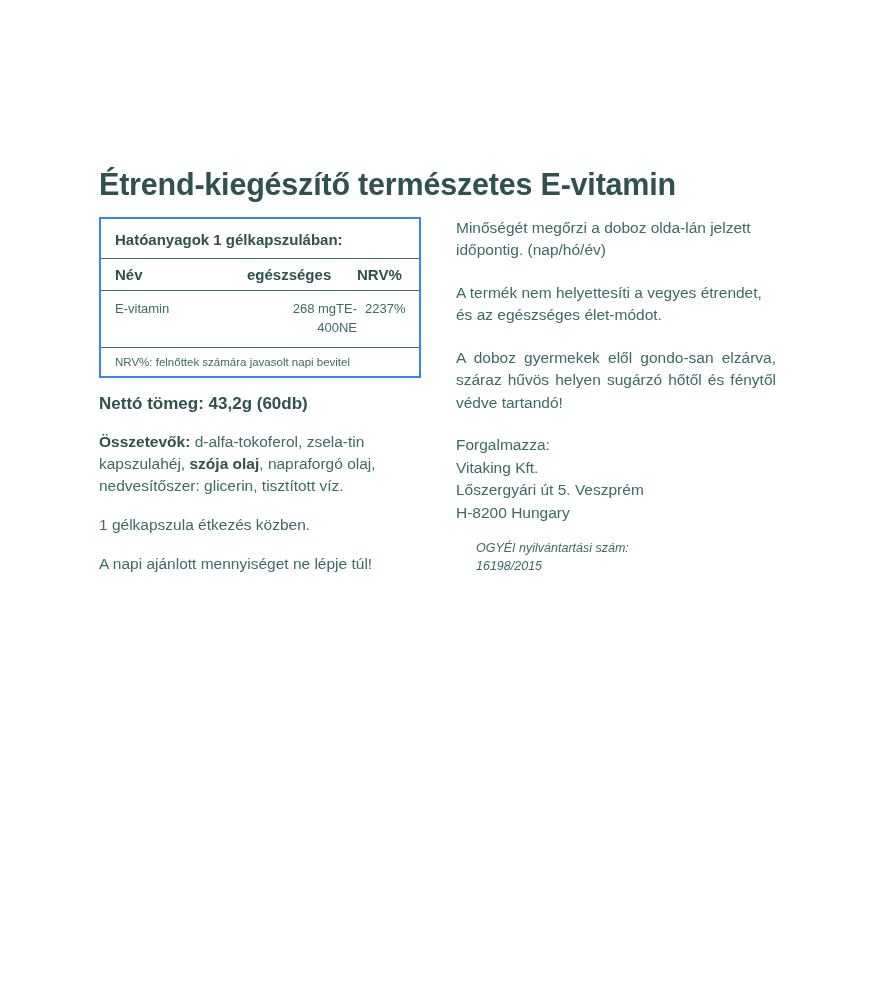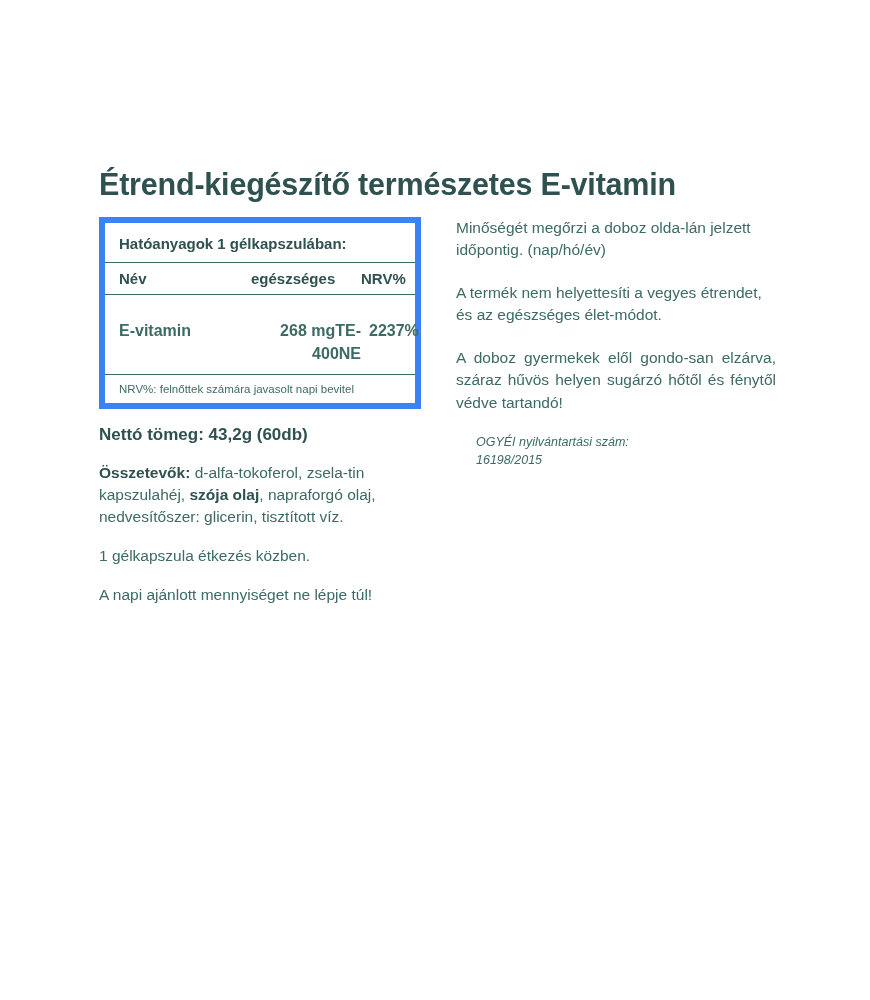--- a/index.html
+++ b/index.html
@@ -34,21 +34,21 @@
     line-height: 1.1;
   }
   
   .left-col {
     position: absolute;
     left: 99px;
     top: 217px;
     width: 330px;
   }
   .nutri-box {
-    border: 6px solid #3b82f6;
+    border: 2px solid #3b82f6;
     width: 322px;
     box-sizing: border-box;
     padding: 0;
   }
   .nutri-head {
     font-size: 15px;
     font-weight: bold;
     color: #2f5150;
     padding: 12px 14px 10px 14px;
   }
@@ -60,26 +60,25 @@
     border-top: 1px solid #3c6a64;
     padding: 7px 14px 7px 14px;
     justify-content: space-between;
   }
   .nutri-colhead .c-name { flex: 0 0 132px; }
   .nutri-colhead .c-amt  { flex: 0 0 110px; text-align: left; }
   .nutri-colhead .c-nrv  { flex: 1; text-align: left; }
 
   .nutri-row {
     display: flex;
-    font-size: 16px;
+    font-size: 13px;
     color: #3c6a64;
     border-top: 1px solid #3c6a64;
-    padding: 24px 14px 9px 14px;
+    padding: 9px 14px 9px 14px;
     line-height: 1.45;
-    font-weight: bold;
   }
   .nutri-row .c-name { flex: 0 0 132px; }
   .nutri-row .c-amt  { flex: 0 0 110px; text-align: right; padding-right: 8px;}
   .nutri-row .c-nrv  { flex: 1; text-align: right; }
 
   .nutri-foot {
     font-size: 11.5px;
     color: #3c6a64;
     border-top: 1px solid #3c6a64;
     padding: 8px 14px 8px 14px;
@@ -176,20 +175,26 @@
     <div class="para justified">A napi ajánlott mennyiséget ne lépje túl!</div>
 
   </div>
 
   <div class="right-col">
 
     <div class="rpara">Minőségét megőrzi a doboz olda-lán jelzett időpontig. (nap/hó/év)</div>
     <div class="rpara">A termék nem helyettesíti a vegyes étrendet, és az egészséges élet-módot.</div>
     <div class="rpara justified">A doboz gyermekek elől gondo-san elzárva, száraz hűvös helyen sugárzó hőtől és fénytől védve tartandó!</div>
 
+    <div class="addr">
+      <div>Forgalmazza:</div>
+      <div>Vitaking Kft.</div>
+      <div>Lőszergyári út 5. Veszprém</div>
+      <div>H-8200 Hungary</div>
+    </div>
 
     <div class="reg">
       <div>OGYÉI nyilvántartási szám:</div>
       <div>16198/2015</div>
     </div>
 
   </div>
 
 </div>
 

